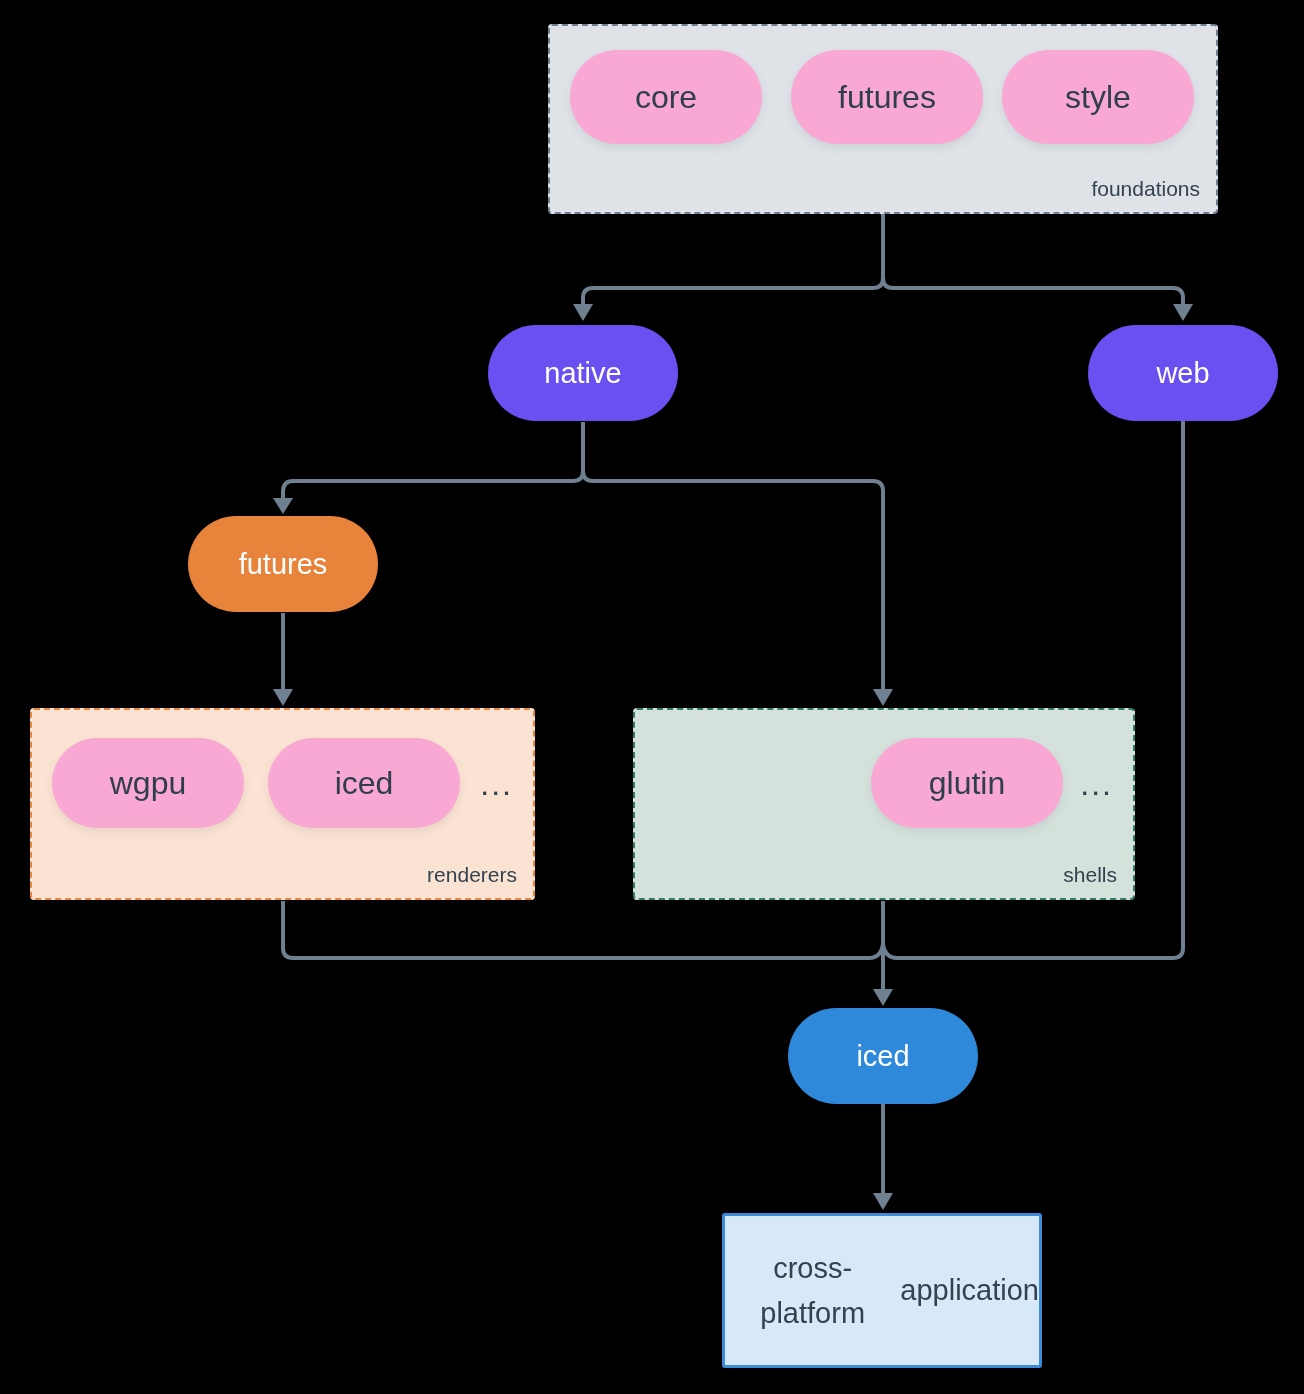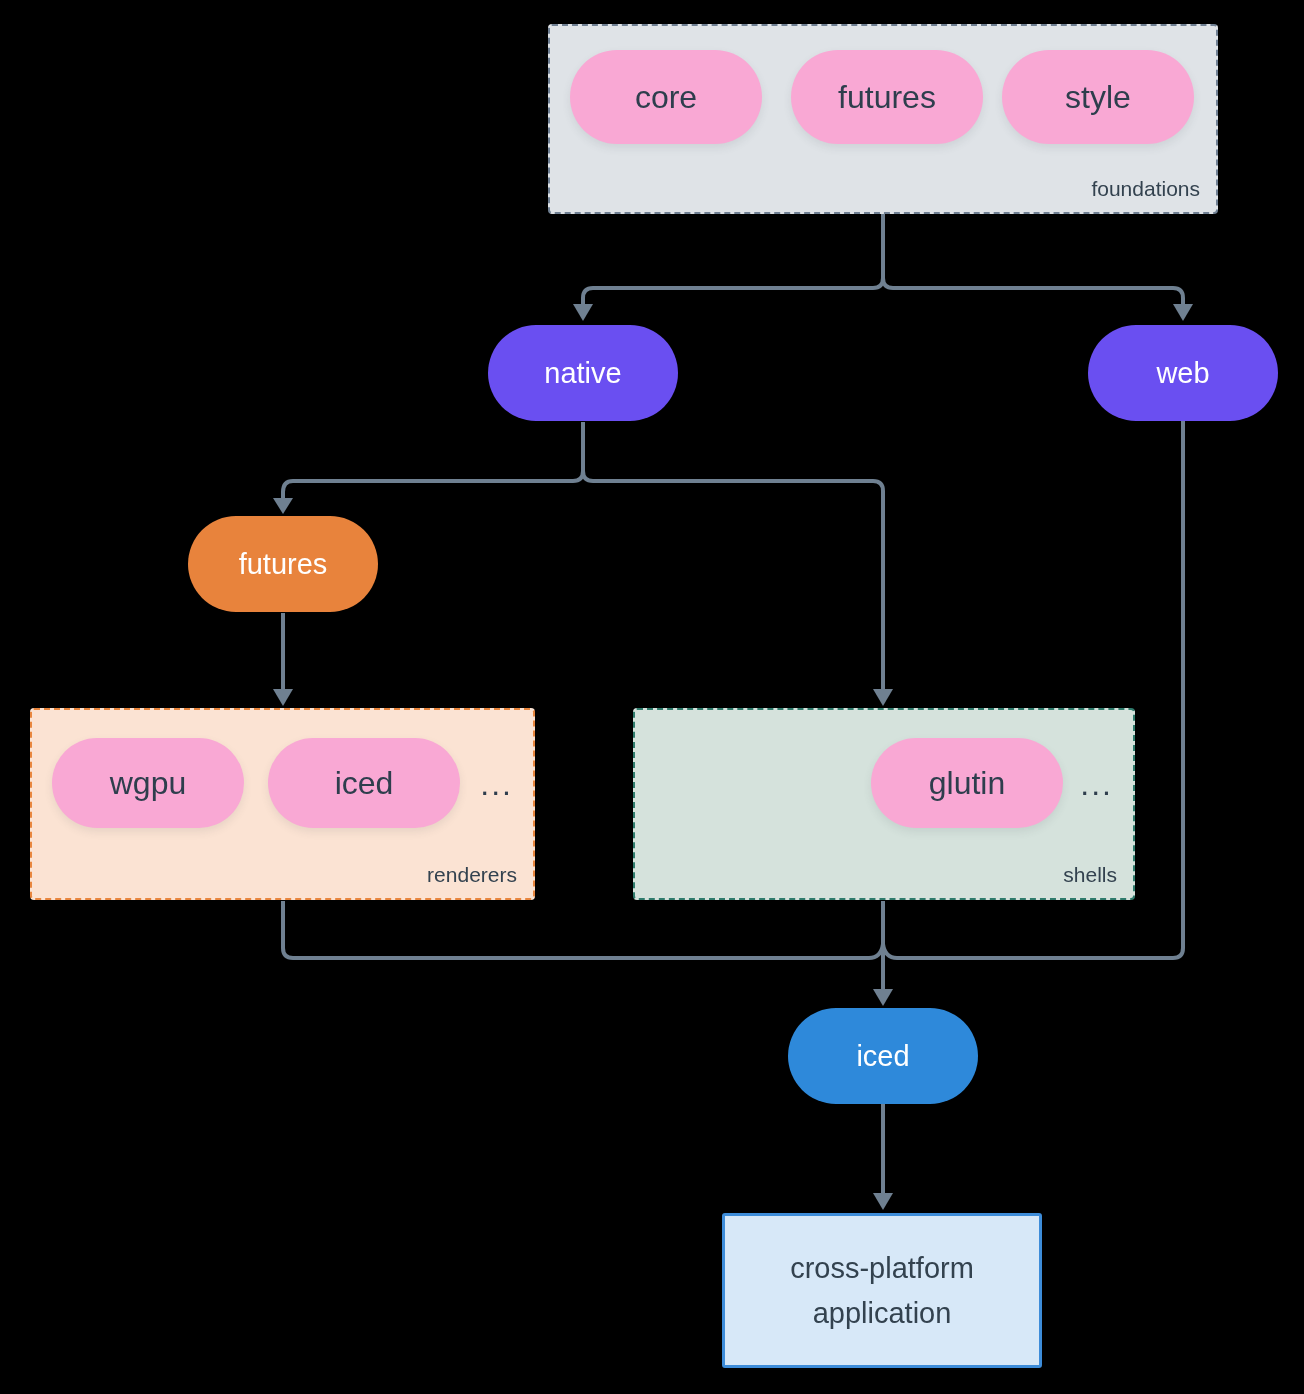--- a/index.html
+++ b/index.html
@@ -97,21 +97,21 @@
   .node-graphics { left: 188px; top: 516px; background: #e8833c; }
   .node-iced     { left: 788px; top: 1008px; background: #2e89da; }
 
   
   .app-box {
     position: absolute;
     left: 722px; top: 1213px; width: 320px; height: 155px;
     background: #d7e8f8;
     border: 3px solid #3d8cd9;
     border-radius: 3px;
-    display: flex; flex-direction: column;
+    display: flex; flex-direction: row;
     align-items: center; justify-content: center;
     font-size: 29px;
     line-height: 1.55;
     color: #33424f;
     text-align: center;
   }
 </style>
 </head>
 <body>
 

